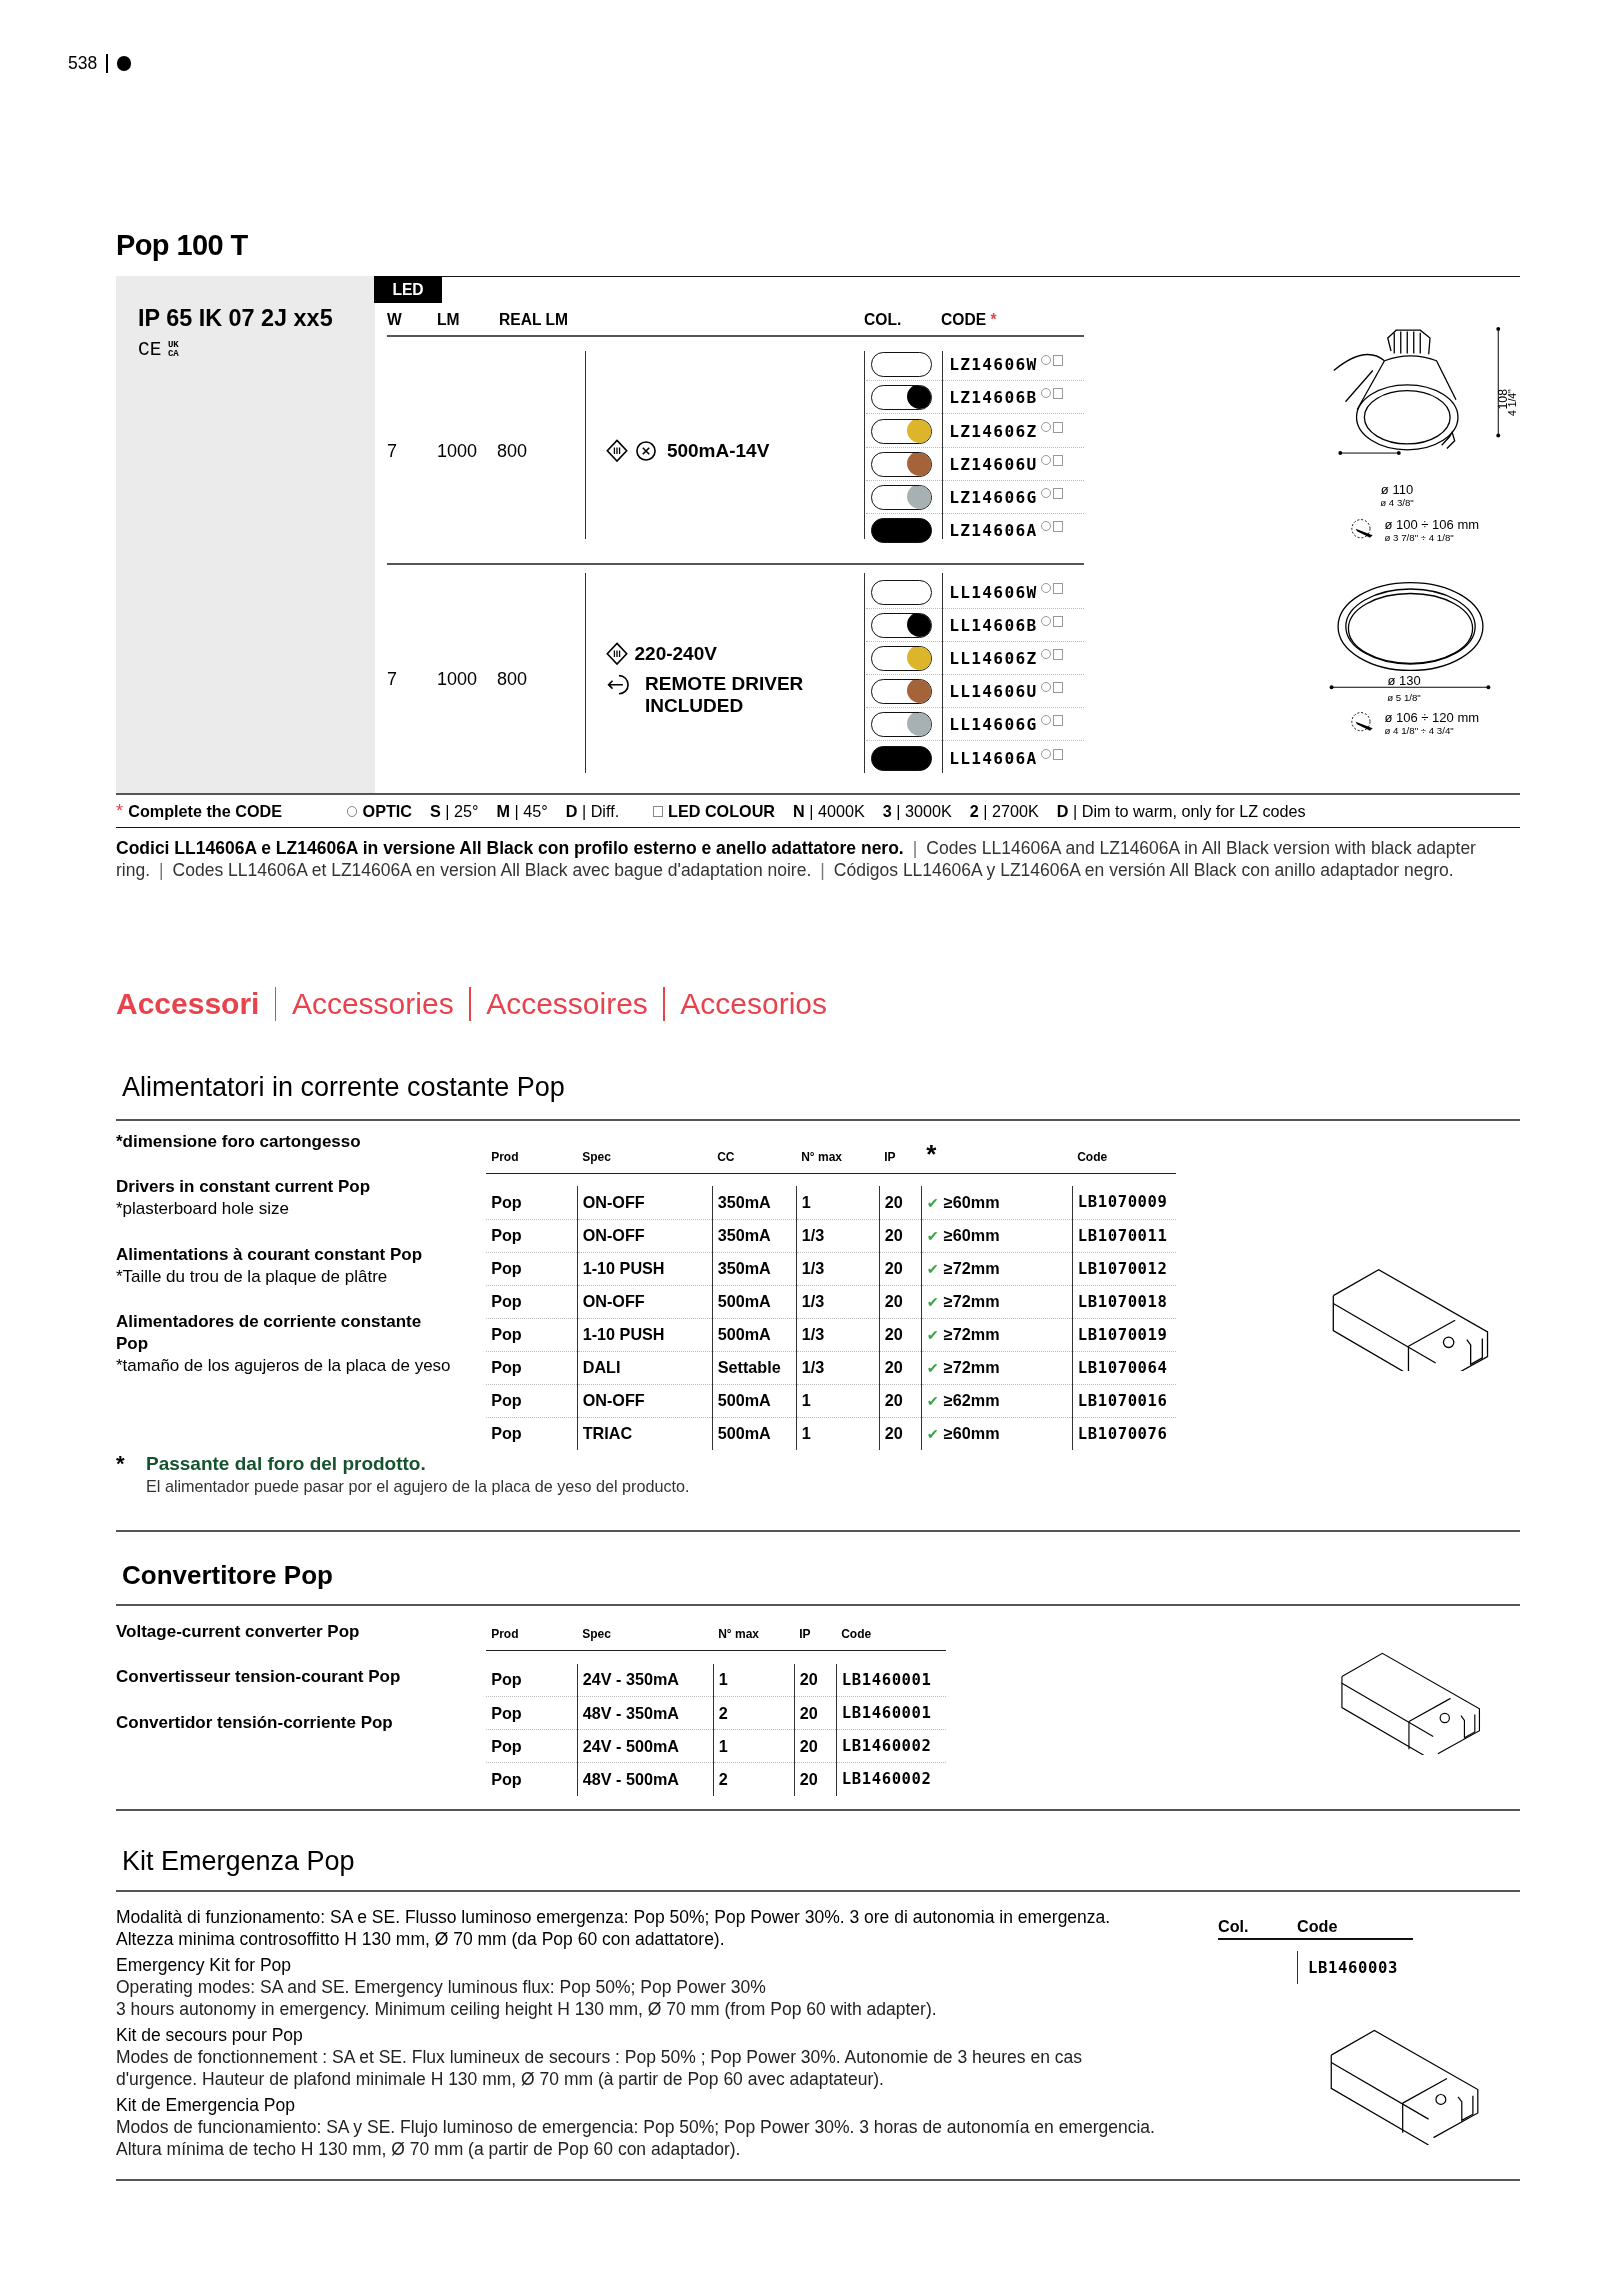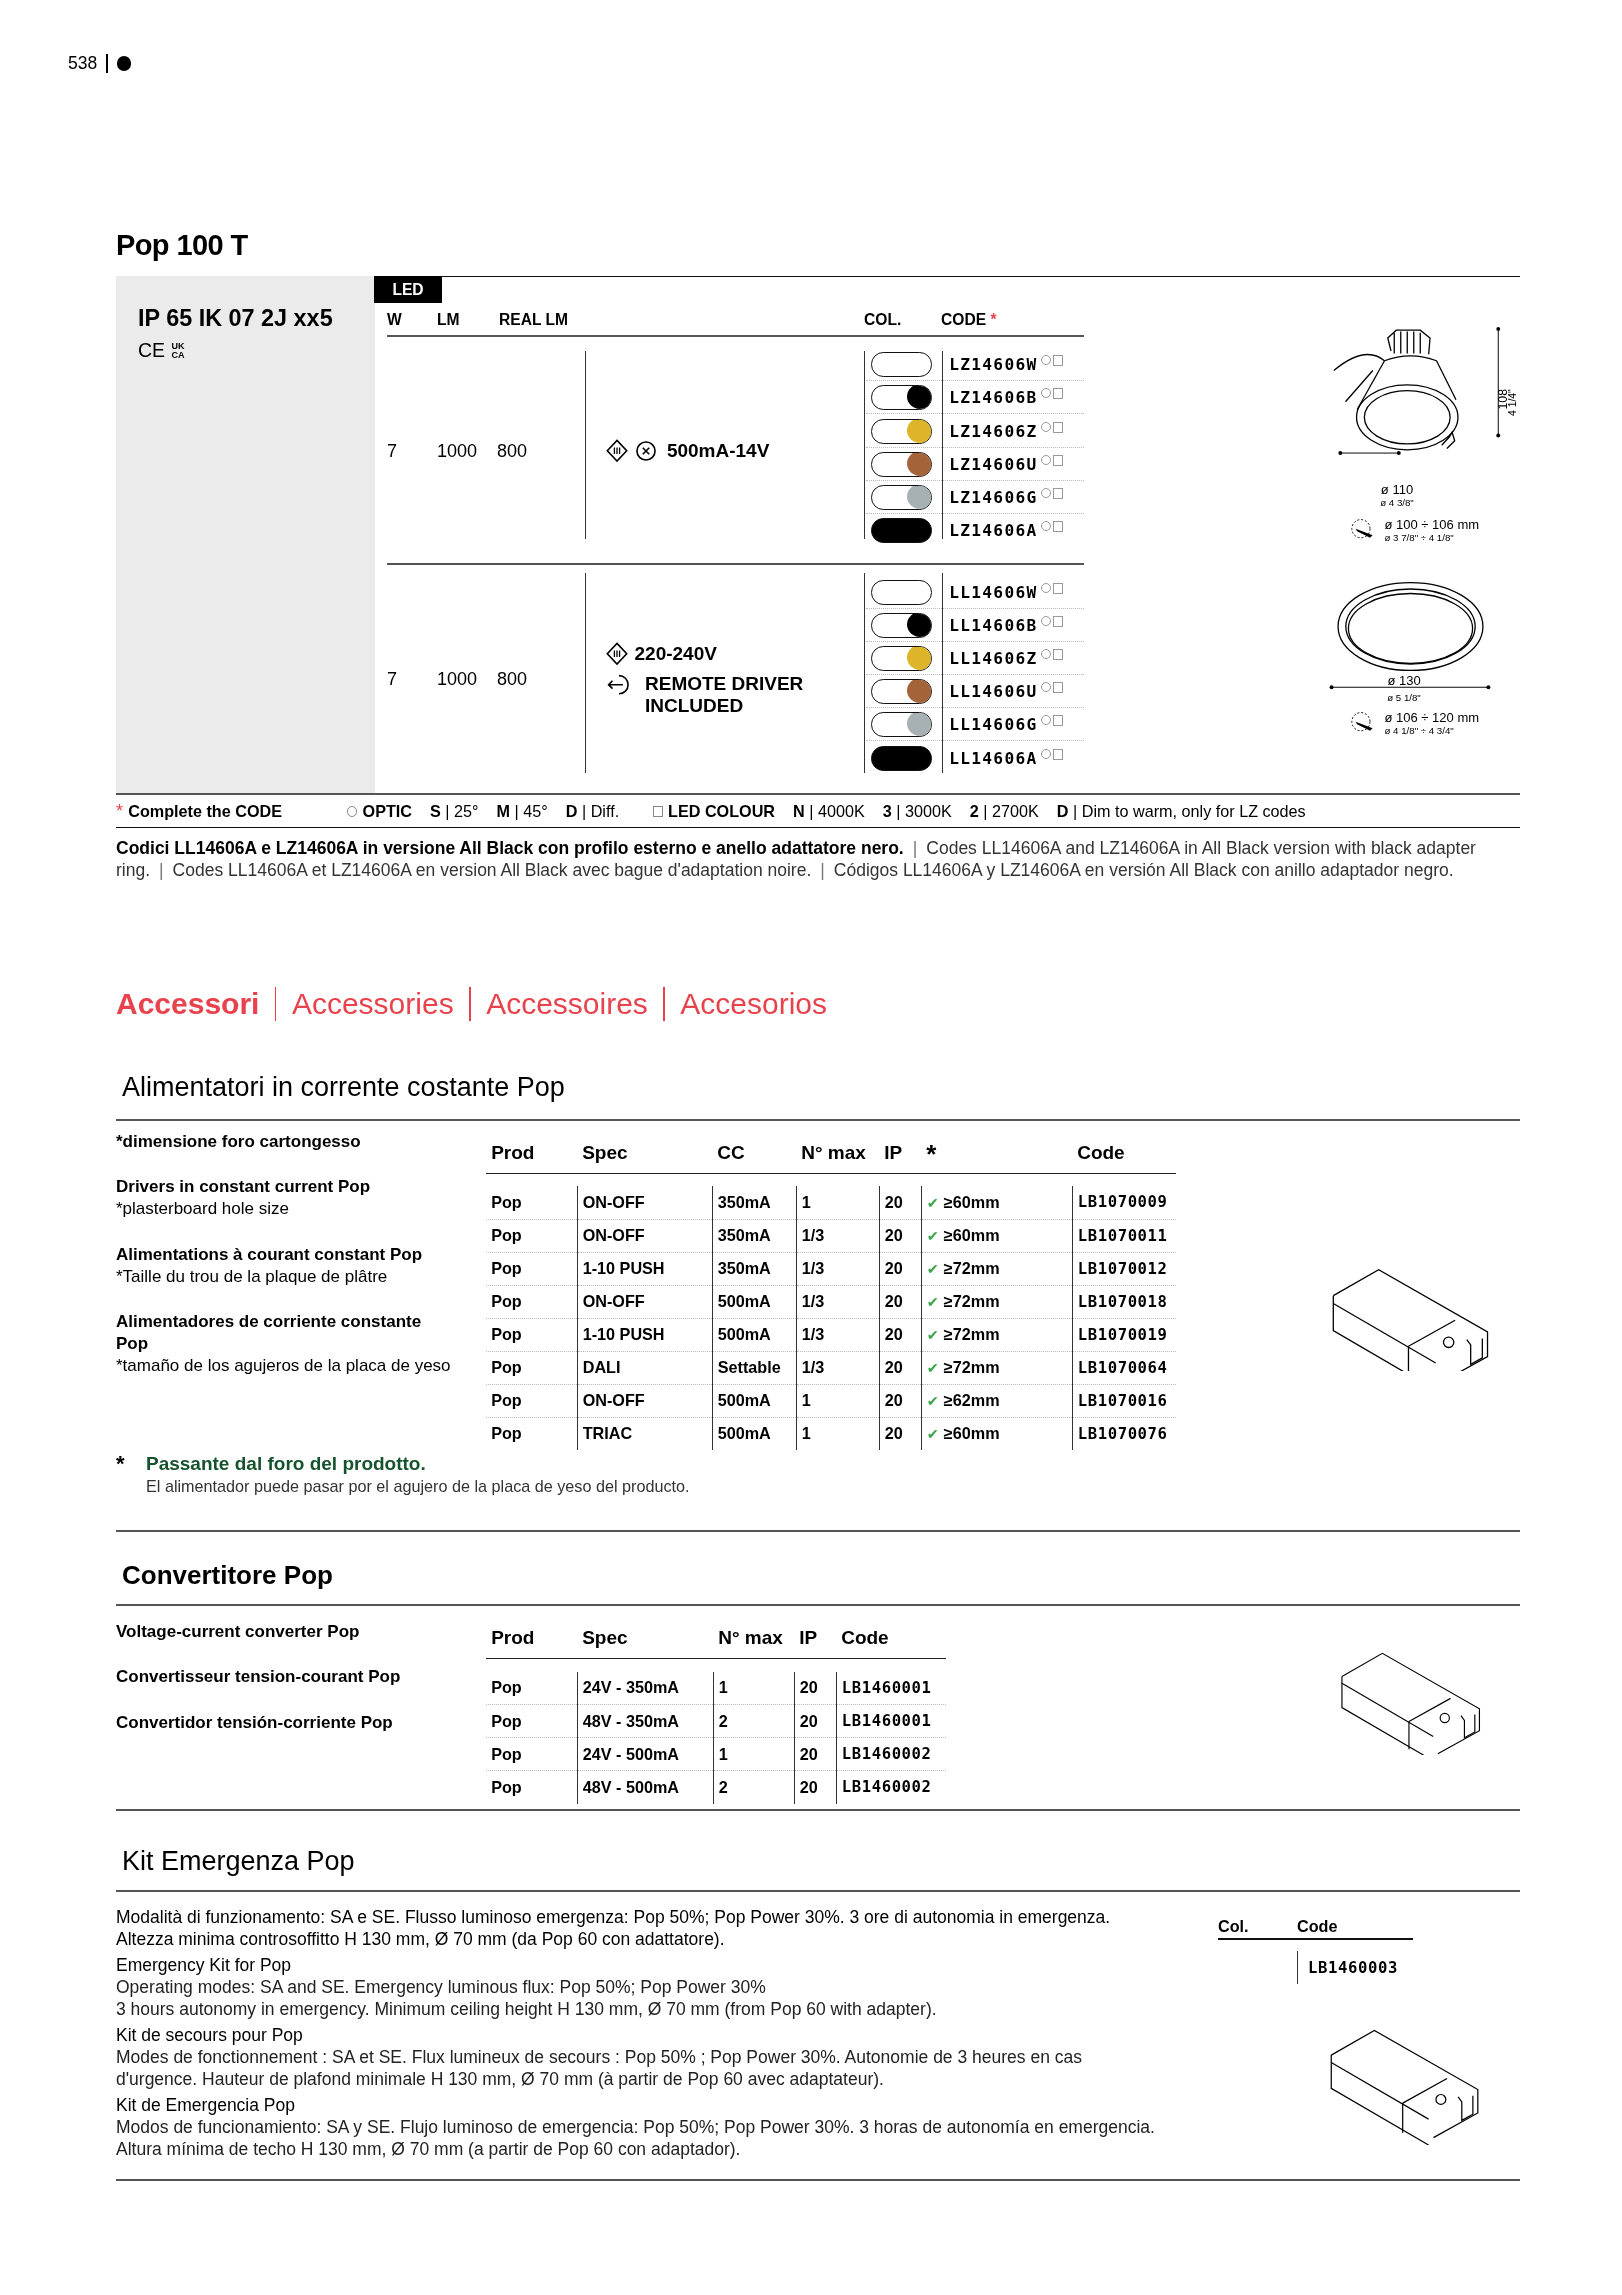--- a/index.html
+++ b/index.html
@@ -13,21 +13,21 @@
   .pagenum .sep { width: 1.3px; height: 19.5px; background: #000; }
   .pagenum .dot { width: 14.3px; height: 14.3px; border-radius: 50%; background: #000; }
 
   
   .ptitle { left: 116px; top: 229px; font-size: 29px; font-weight: bold; letter-spacing: -0.6px; }
   .hr { position: absolute; height: 1.9px; background: #555; }
   .hr.dark { background: #111; height: 1.3px; }
 
   .greybox { left: 116px; top: 276px; width: 259px; height: 517px; background: #ebebeb; }
   .ipline { left: 138px; top: 305px; font-size: 23.4px; font-weight: bold; }
-  .marks { left: 138px; top: 339px; font-size: 19.5px; display: flex; gap: 6.5px; align-items: center; }
+  .marks { left: 138px; top: 339px; font-size: 19.5px; display: flex; gap: 6.5px; align-items: center; font-family: Liberation Mono, monospace; }
   .marks .ukca { font-size: 9px; line-height: 9px; font-weight: bold; }
 
   .ledtag { left: 374px; top: 276px; width: 68px; height: 27px; background: #000; color: #fff; font-weight: bold; font-size: 15.6px; display: flex; align-items: center; justify-content: center; }
   .colhead { top: 311px; font-size: 15.6px; font-weight: bold; }
   .star-red { color: #e8434d; }
 
   .cell { font-size: 18px; }
   .vline { position: absolute; width: 1.3px; background: #333; }
   .spec { font-size: 19px; font-weight: bold; display: flex; align-items: center; gap: 6.5px; }
   .spec svg { flex: none; }
@@ -54,21 +54,21 @@
   .acc-title { left: 116px; top: 987px; font-size: 30px; color: #e8434d; display: flex; align-items: center; gap: 0; }
   .acc-title .sep { display: inline-block; width: 1.3px; height: 34px; background: #e8434d; margin: 0 15.6px; }
 
   .sec-title { font-size: 27px; font-weight: normal; left: 122px; }
   .sec-title.b { font-weight: bold; }
 
   .side-txt { left: 116px; font-size: 17px; line-height: 22px; }
   .side-txt .h { font-weight: bold; }
 
   table.t { position: absolute; border-collapse: collapse; font-size: 16.2px; }
-  table.t th { text-align: left; font-weight: bold; padding: 0 0 9px 5.2px; border-bottom: 1.9px solid #222; font-size: 19px; vertical-align: bottom; }
+  table.t th { text-align: left; font-weight: bold; padding: 0 0 9px 5.2px; border-bottom: 1.9px solid #222; font-size: 12px; vertical-align: bottom; }
   table.t td { font-weight: bold; padding: 0 5.2px; height: 33px; border-bottom: 1.3px dotted #bbb; border-left: 1.3px solid #333; }
   table.t td:first-child { border-left: none; }
   table.t tr:last-child td { border-bottom: none; }
   table.t tr.spacer td { height: 13px; border: none; }
   .chk { color: #3aa54a; font-size: 14.3px; margin-right: 5.2px; }
   .codecell { font-family: "DejaVu Sans Mono", "Liberation Mono", monospace; letter-spacing: 0.6px; font-size: 15.6px; }
 
   .footnote { left: 116px; top: 1453px; font-size: 16.2px; line-height: 22px; color: #333; }
   .footnote .h { color: #14532d; font-weight: bold; font-size: 19px; }
   .footnote .star { display: inline-block; width: 30px; font-weight: bold; font-size: 22px; color: #000; vertical-align: top; }

